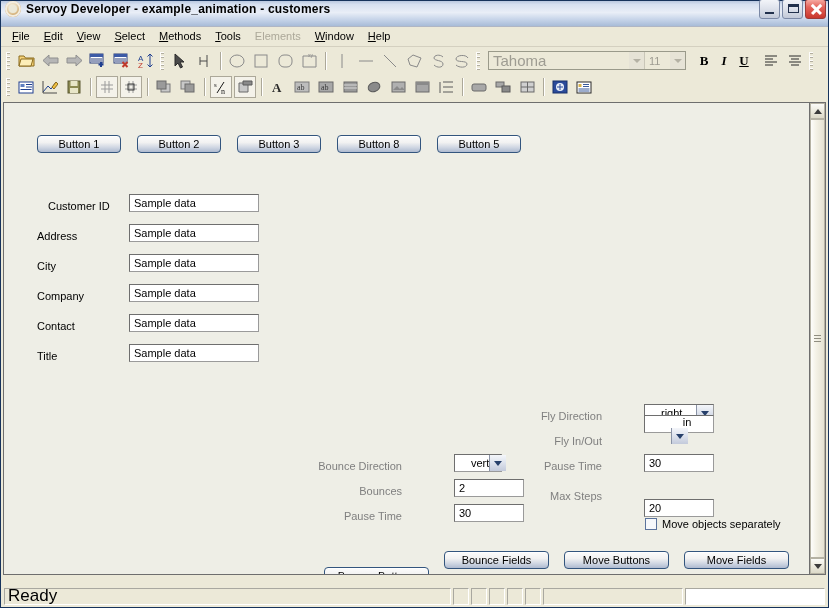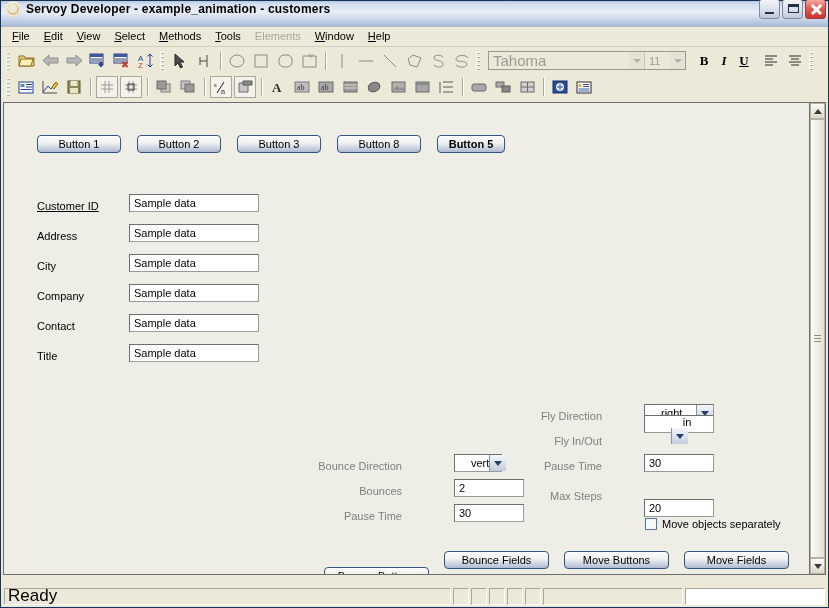--- a/index.html
+++ b/index.html
@@ -547,23 +547,23 @@
   </div>
 
   <div class="workarea">
     <div class="canvas">
       <div class="canvas-inner">
 
         <div class="fbutton" style="left:33px;top:32px;width:84px;">Button 1</div>
         <div class="fbutton" style="left:133px;top:32px;width:84px;">Button 2</div>
         <div class="fbutton" style="left:233px;top:32px;width:84px;">Button 3</div>
         <div class="fbutton" style="left:333px;top:32px;width:84px;">Button 8</div>
-        <div class="fbutton" style="left:433px;top:32px;width:68px;font-weight:bold;">Button 5</div>
-
-        <div class="flabel" style="left:33px;top:97px;text-decoration:underline;">Customer ID</div>
+        <div class="fbutton" style="left:433px;top:32px;width:84px;">Button 5</div>
+
+        <div class="flabel" style="left:44px;top:97px;">Customer ID</div>
         <div class="ffield" style="left:125px;top:91px;width:130px;">Sample data</div>
 
         <div class="flabel" style="left:33px;top:127px;">Address</div>
         <div class="ffield" style="left:125px;top:121px;width:130px;">Sample data</div>
 
         <div class="flabel" style="left:33px;top:157px;">City</div>
         <div class="ffield" style="left:125px;top:151px;width:130px;">Sample data</div>
 
         <div class="flabel" style="left:33px;top:187px;">Company</div>
         <div class="ffield" style="left:125px;top:181px;width:130px;">Sample data</div>

